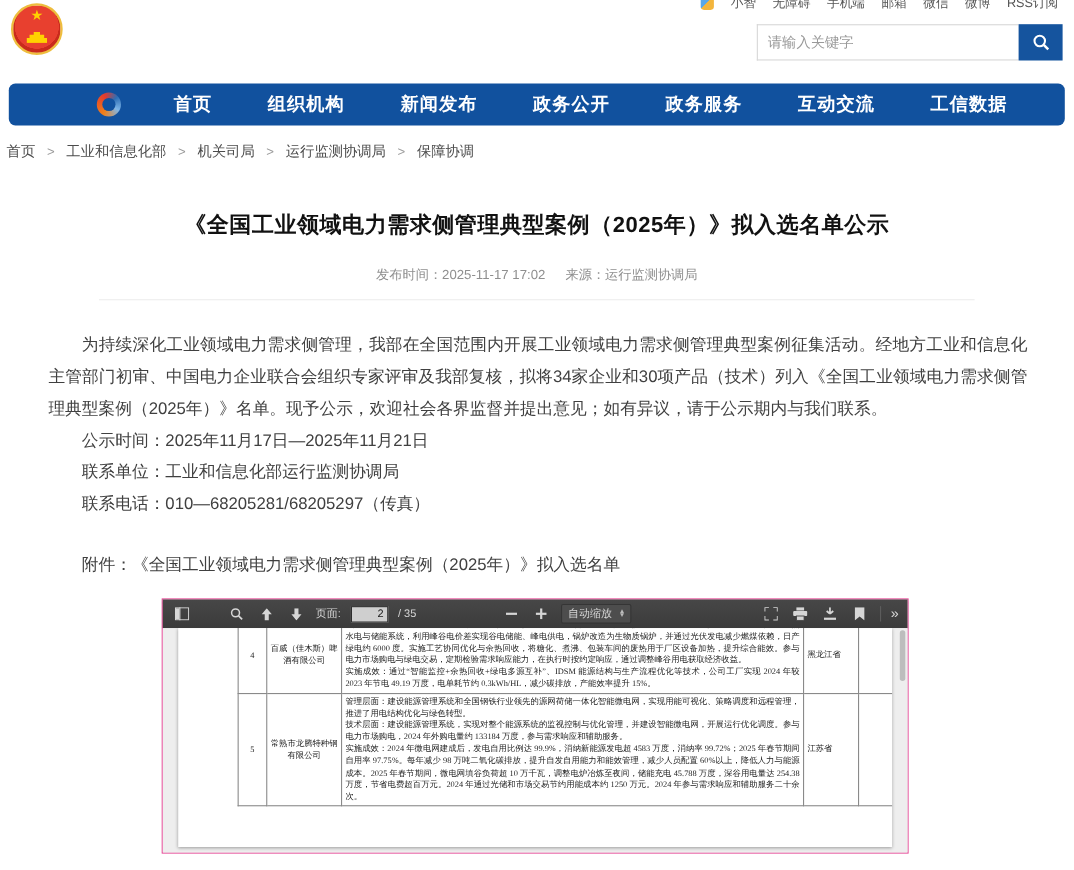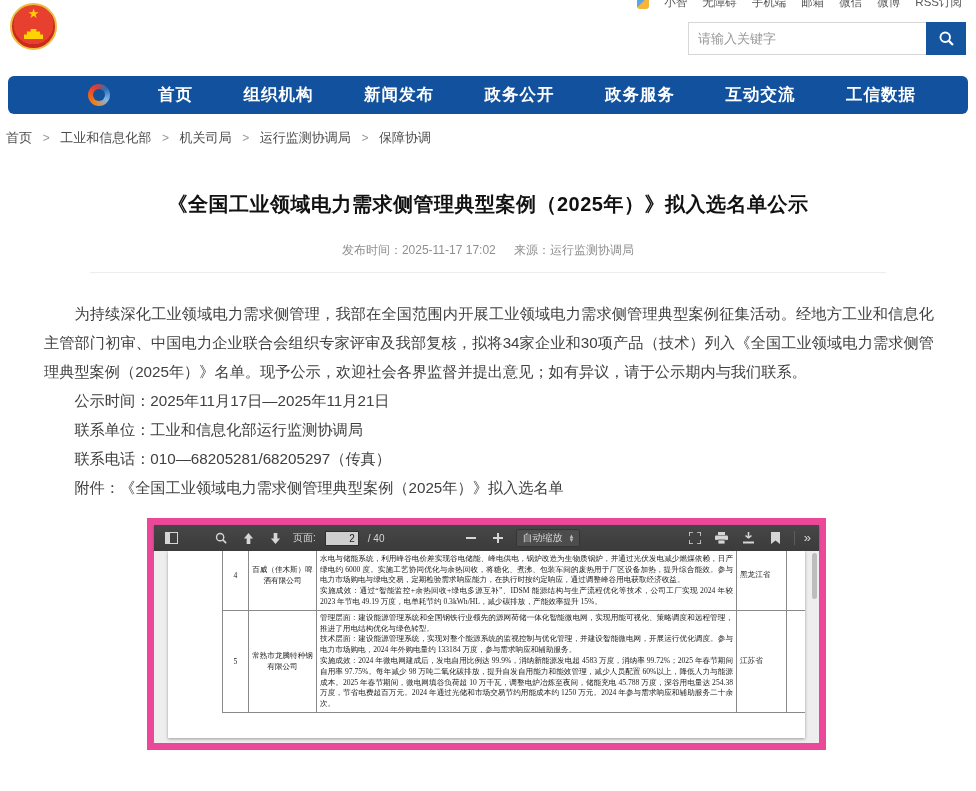--- a/index.html
+++ b/index.html
@@ -49,25 +49,25 @@
 
   
   .article-title { text-align: center; font-size: 20px; font-weight: bold; color: #111;
     margin-top: 38px; letter-spacing: 0.5px; }
   .article-meta { text-align: center; font-size: 12px; color: #8f8f8f; margin-top: 24px; }
   .article-meta .src { margin-left: 15px; }
   .meta-divider { width: 796px; margin: 13px auto 0 auto; border-bottom: 1px solid #ededed; }
   .article-body { margin: 26px 42px 0 44px; font-size: 15.2px; color: #404040; line-height: 29px;
     text-align: justify; }
   .article-body p { text-indent: 2em; }
-  .attachment { }
+  .attachment { margin-top: 26px; }
 
   
   .pdf-viewer { margin: 16px 0 0 147px; width: 679px; height: 232px;
-    border: 7px solid #ec4899; background: #eee; display: flex; flex-direction: column; }
+    border: 1px solid #ec4899; background: #eee; display: flex; flex-direction: column; }
   .pdf-toolbar { height: 26px; background: linear-gradient(#474747,#3b3b3b); display: flex;
     align-items: center; padding: 0 8px; gap: 9px; color: #d6d6d6; flex: 0 0 auto;
     box-shadow: 0 1px 2px rgba(0,0,0,.35); }
   .tb-btn { display: flex; align-items: center; justify-content: center; width: 18px; height: 18px;
     cursor: pointer; color: #d6d6d6; }
   .tb-btn svg { display: block; }
   .tb-gap { width: 14px; }
   .tb-label { font-size: 10px; }
   .page-input { width: 34px; height: 15px; background: #cfcfcf; border: 1px solid #2e2e2e;
     color: #1a1a1a; font-size: 10px; text-align: right; padding-right: 3px; }
@@ -187,21 +187,21 @@
           <path d="M6 0 L11 6 H8 V12 H4 V6 H1 Z" fill="currentColor"></path>
         </svg>
     </span>
     <span class="tb-btn">
       <svg width="11" height="11" viewBox="0 0 12 12">
           <path d="M6 12 L11 6 H8 V0 H4 V6 H1 Z" fill="currentColor"></path>
         </svg>
     </span>
     <span class="tb-label">页面:</span>
     <input class="page-input" value="2" style="">
-    <span class="page-total">/ 40</span>
+    <span class="page-total">/ 35</span>
     <span class="tb-gap"></span>
       <span class="tb-gap"></span>
       <span class="tb-gap"></span>
     <span class="tb-btn">
       <svg width="10" height="10" viewBox="0 0 10 10">
           <rect x="0" y="4" width="10" height="2" fill="currentColor"></rect>
         </svg>
     </span>
     <span class="tb-btn">
       <svg width="10" height="10" viewBox="0 0 10 10">

